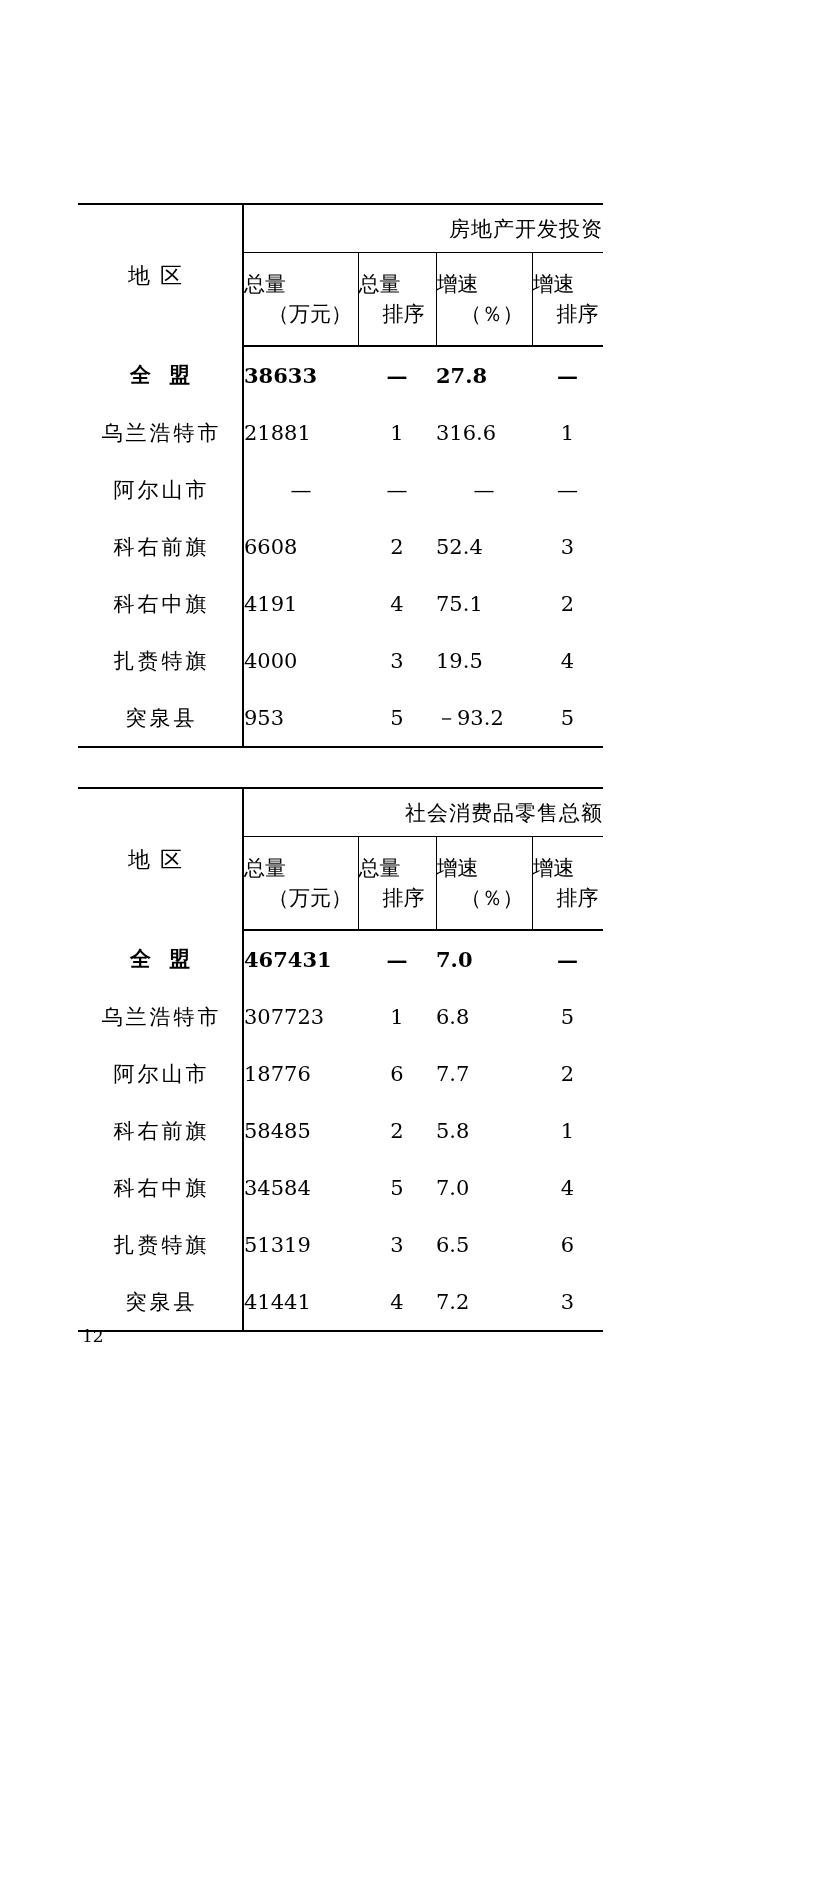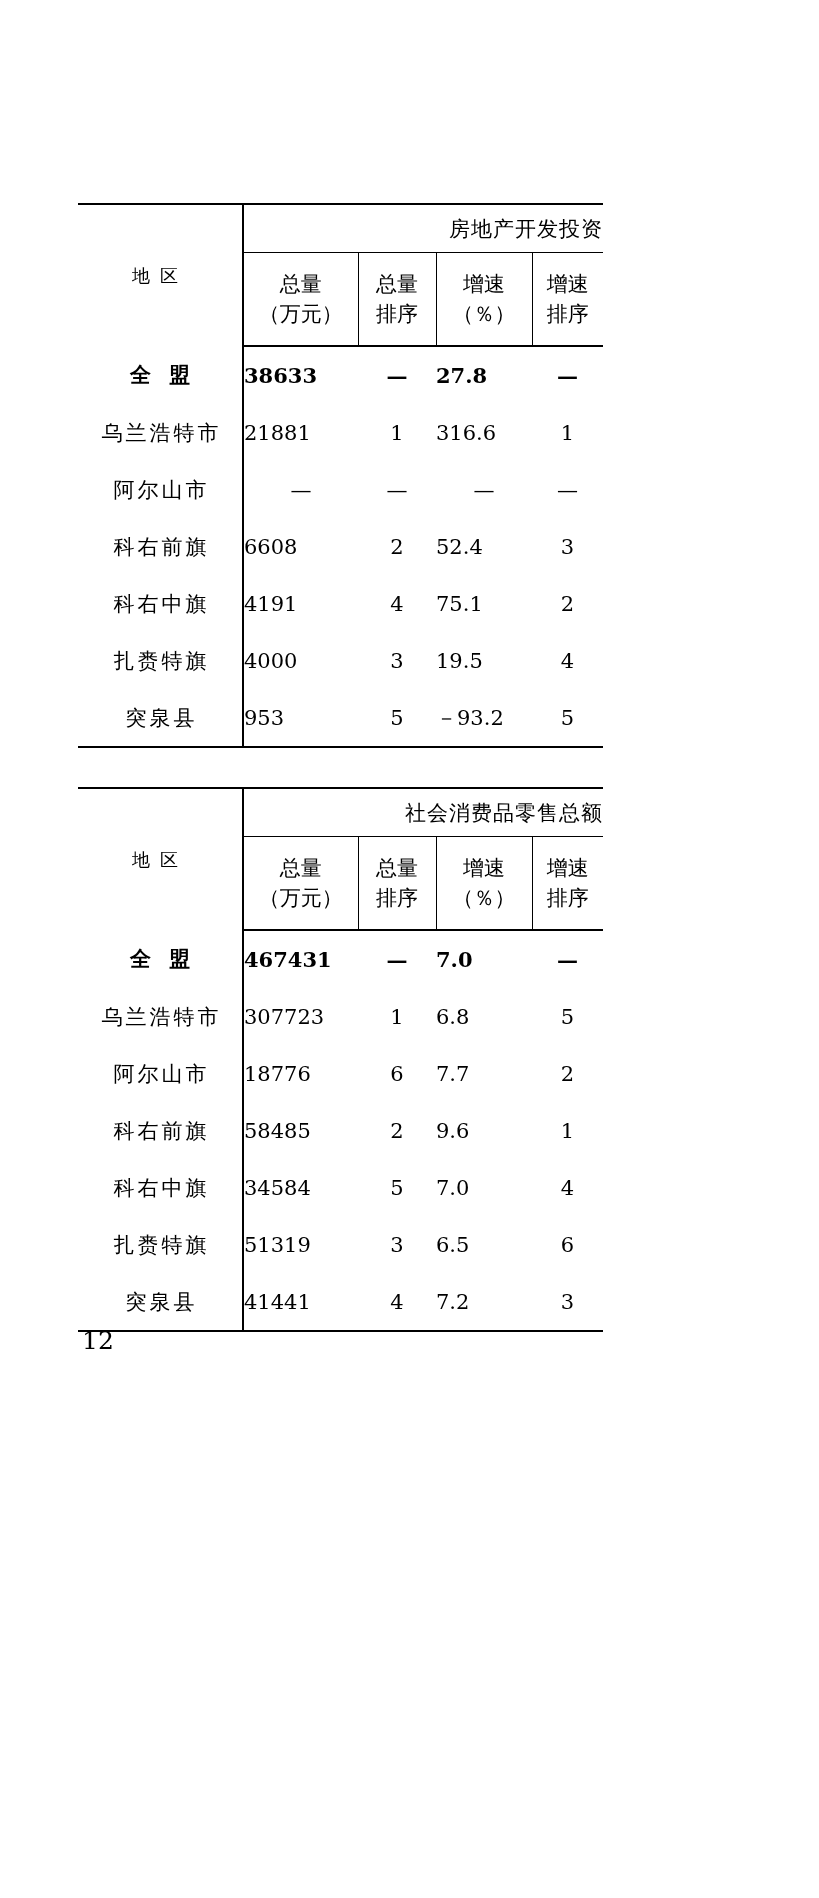--- a/index.html
+++ b/index.html
@@ -64,35 +64,35 @@
 
   
   .hdr-group {
     text-align: right;
     font-size: 22px;
     letter-spacing: 1px;
     height: 47px;
     border-bottom: 1.2px solid #000;
   }
   .hdr-sub {
-    text-align: center;
+    text-align: left;
     font-size: 21px;
     line-height: 1.45;
     height: 92px;
     padding: 2px 0 4px 0;
   }
   .hdr-region {
     text-align: right;
-    font-size: 18px;
+    font-size: 22px;
     letter-spacing: 10px;
     text-indent: 10px;
     margin-top: 13px;
   }
   .sub-l1 { display: block; }
-  .sub-l2 { display: block; }
+  .sub-l2 { display: block; padding-left: 24px; }
 
   
   tr.datarow td {
     height: 57px;
   }
   td.region-name {
     font-size: 22px;
     letter-spacing: 3px;
     text-indent: 3px;
   }
@@ -114,21 +114,21 @@
     font-weight: bold;
   }
   .dash {
     font-size: 21px;
   }
 
   .page-number {
     position: absolute;
     left: 82px;
     top: 1326px;
-    font-size: 25px;
+    font-size: 17px;
     font-family: "DejaVu Serif", "Liberation Serif", serif;
   }
 </style>
 </head>
 <body>
 
 <div class="page">
 
   <div class="tbl-wrap" id="table-real-estate">
     <table class="stat">
@@ -271,21 +271,21 @@
           <td class="region region-name">阿尔山市</td>
           <td class="num">18776</td>
           <td class="num center">6</td>
           <td class="num">7.7</td>
           <td class="num center">2</td>
         </tr>
         <tr class="datarow">
           <td class="region region-name">科右前旗</td>
           <td class="num">58485</td>
           <td class="num center">2</td>
-          <td class="num">9.6</td>
+          <td class="num">5.8</td>
           <td class="num center">1</td>
         </tr>
         <tr class="datarow">
           <td class="region region-name">科右中旗</td>
           <td class="num">34584</td>
           <td class="num center">5</td>
           <td class="num">7.0</td>
           <td class="num center">4</td>
         </tr>
         <tr class="datarow">

